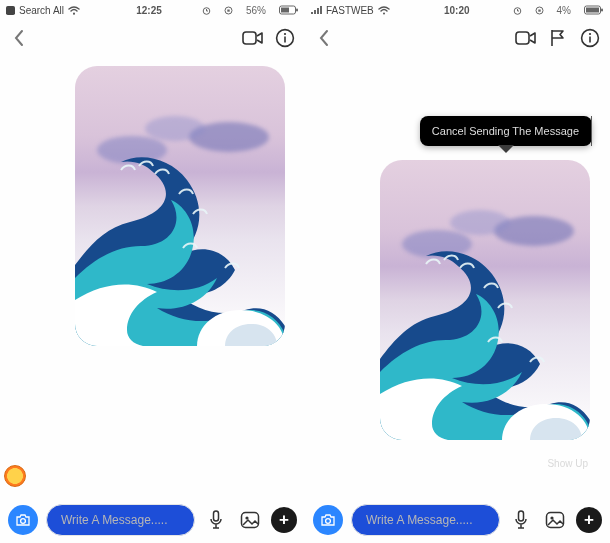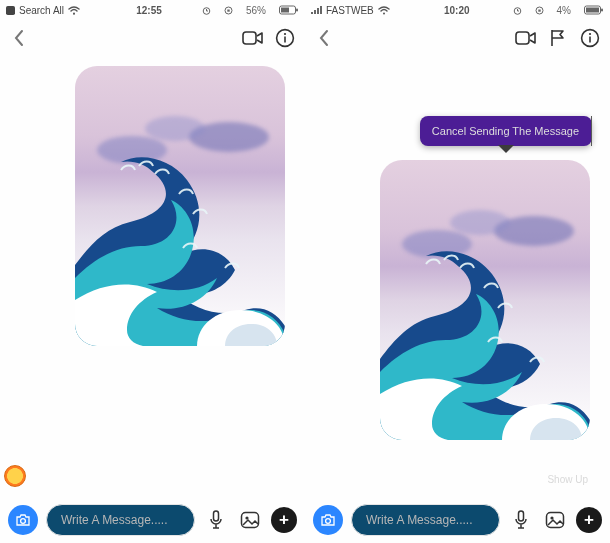--- a/index.html
+++ b/index.html
@@ -63,21 +63,21 @@
     position: relative;
     background: linear-gradient(180deg, #e4d0e0 0%, #d9c3da 25%, #c9b3d5 38%, #dfd3e4 50%, #e9e3ee 62%, #ffffff 100%);
   }
   .cloud1,.cloud2,.cloud3 { position:absolute; border-radius:50%; filter: blur(2px); }
   .cloud1 { width:80px; height:30px; top:56px; right:16px; background:#6d6fb4; opacity:.55;}
   .cloud2 { width:70px; height:28px; top:70px; left:22px; background:#7d7fc0; opacity:.5;}
   .cloud3 { width:60px; height:25px; top:50px; left:70px; background:#8a8cc9; opacity:.4;}
   .wave-svg { position: absolute; left: 0; bottom: 0; width: 100%; height: 70%; }
   .popup {
     position: absolute;
-    background: #4c1d95;
+    background: #000000;
     color: #ddd;
     font-size: 11px;
     border-radius: 8px;
     display: flex;
     align-items: stretch;
     box-shadow: 0 2px 6px rgba(0,0,0,.3);
     z-index: 5;
   }
   .popup-item { padding: 9px 12px; display: flex; align-items: center; white-space: nowrap; }
   .popup-div { width:1px; background:#5a5a5a; }
@@ -87,21 +87,21 @@
     left: 50%;
     width: 0; height: 0;
     transform: translateX(-50%);
     border-left: 8px solid transparent;
     border-right: 8px solid transparent;
     border-top: 8px solid #3c3c3c;
   }
   .showup {
     position: absolute;
     right: 22px;
-    bottom: 12px;
+    bottom: 28px;
     font-size: 10px;
     color: #d9d9d9;
   }
   .record-badge {
     position: absolute;
     left: 4px;
     bottom: 10px;
     width: 22px; height: 22px;
     border-radius: 50%;
     background: radial-gradient(circle at 50% 50%, #ffd24a 0 54%, #ff7b1e 58% 100%);
@@ -118,21 +118,21 @@
     width: 30px; height: 30px; border-radius: 50%;
     background: #2b86ff;
     display: flex; align-items: center; justify-content: center;
     color: #fff;
   }
   .compose-input {
     flex: 1;
     height: 32px;
     border-radius: 16px;
     border: 1px solid #e5e5e5;
-    background: #0c4a6e;
+    background: #1d4ed8;
     padding: 0 14px;
     font-size: 12px;
     color: #b6b6b6;
     display: flex;
     align-items: center;
   }
   .comp-icon {
     width: 26px; height: 26px;
     display: flex; align-items: center; justify-content: center; color: #333;
   }
@@ -156,21 +156,21 @@
     <div class="sb-left">
       <svg width="9" height="9" viewBox="0 0 10 10">
           <rect width="10" height="10" rx="2" fill="#444"></rect>
         </svg>
       <span>Search All</span>
       <svg width="12" height="9">
           <path d="M6 8 L6 8 M1 3 Q6 -1 11 3 M3 5 Q6 2 9 5" stroke="#555" stroke-width="1.4" fill="none" stroke-linecap="round"></path>
           <circle cx="6" cy="7.5" r="1" fill="#555"></circle>
         </svg>
     </div>
-    <div class="sb-time">12:55</div>
+    <div class="sb-time">12:25</div>
     <div class="sb-right">
       <svg width="9" height="9">
           <circle cx="4.5" cy="5" r="3.3" stroke="#666" stroke-width="1" fill="none"></circle>
           <path d="M4.5 3 V5 H6" stroke="#666" stroke-width="1" fill="none"></path>
         </svg>
       <svg width="9" height="9">
           <circle cx="4.5" cy="4.5" r="3.5" stroke="#666" stroke-width="1" fill="none"></circle>
           <rect x="3.3" y="3.5" width="2.4" height="2.2" fill="#666"></rect>
         </svg>
       <span>56%</span>

